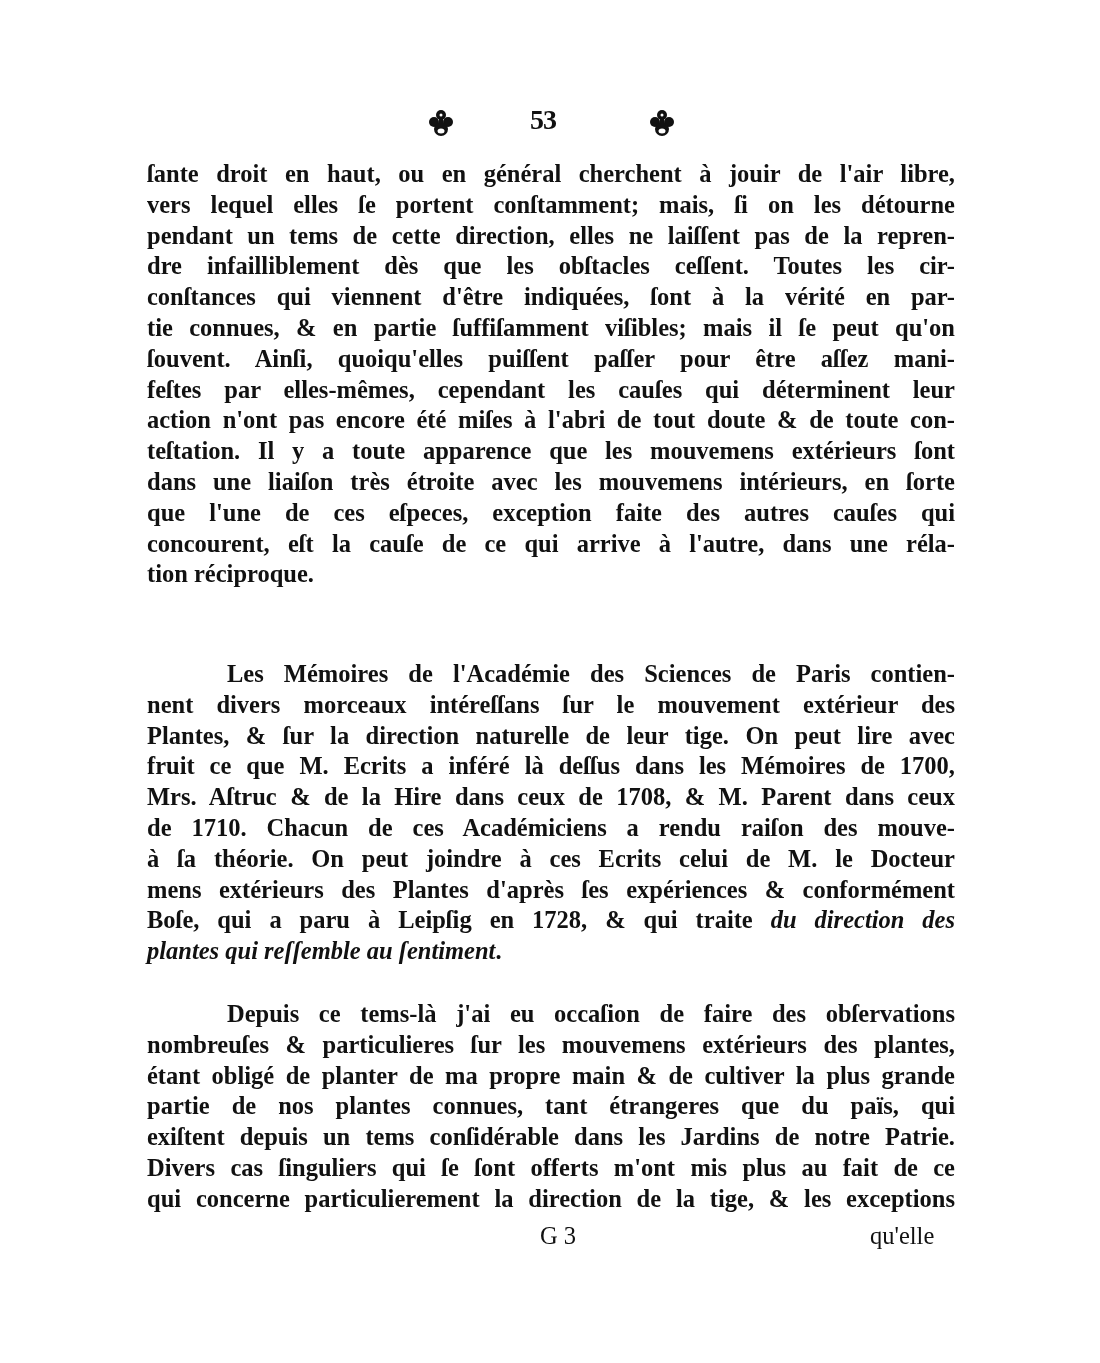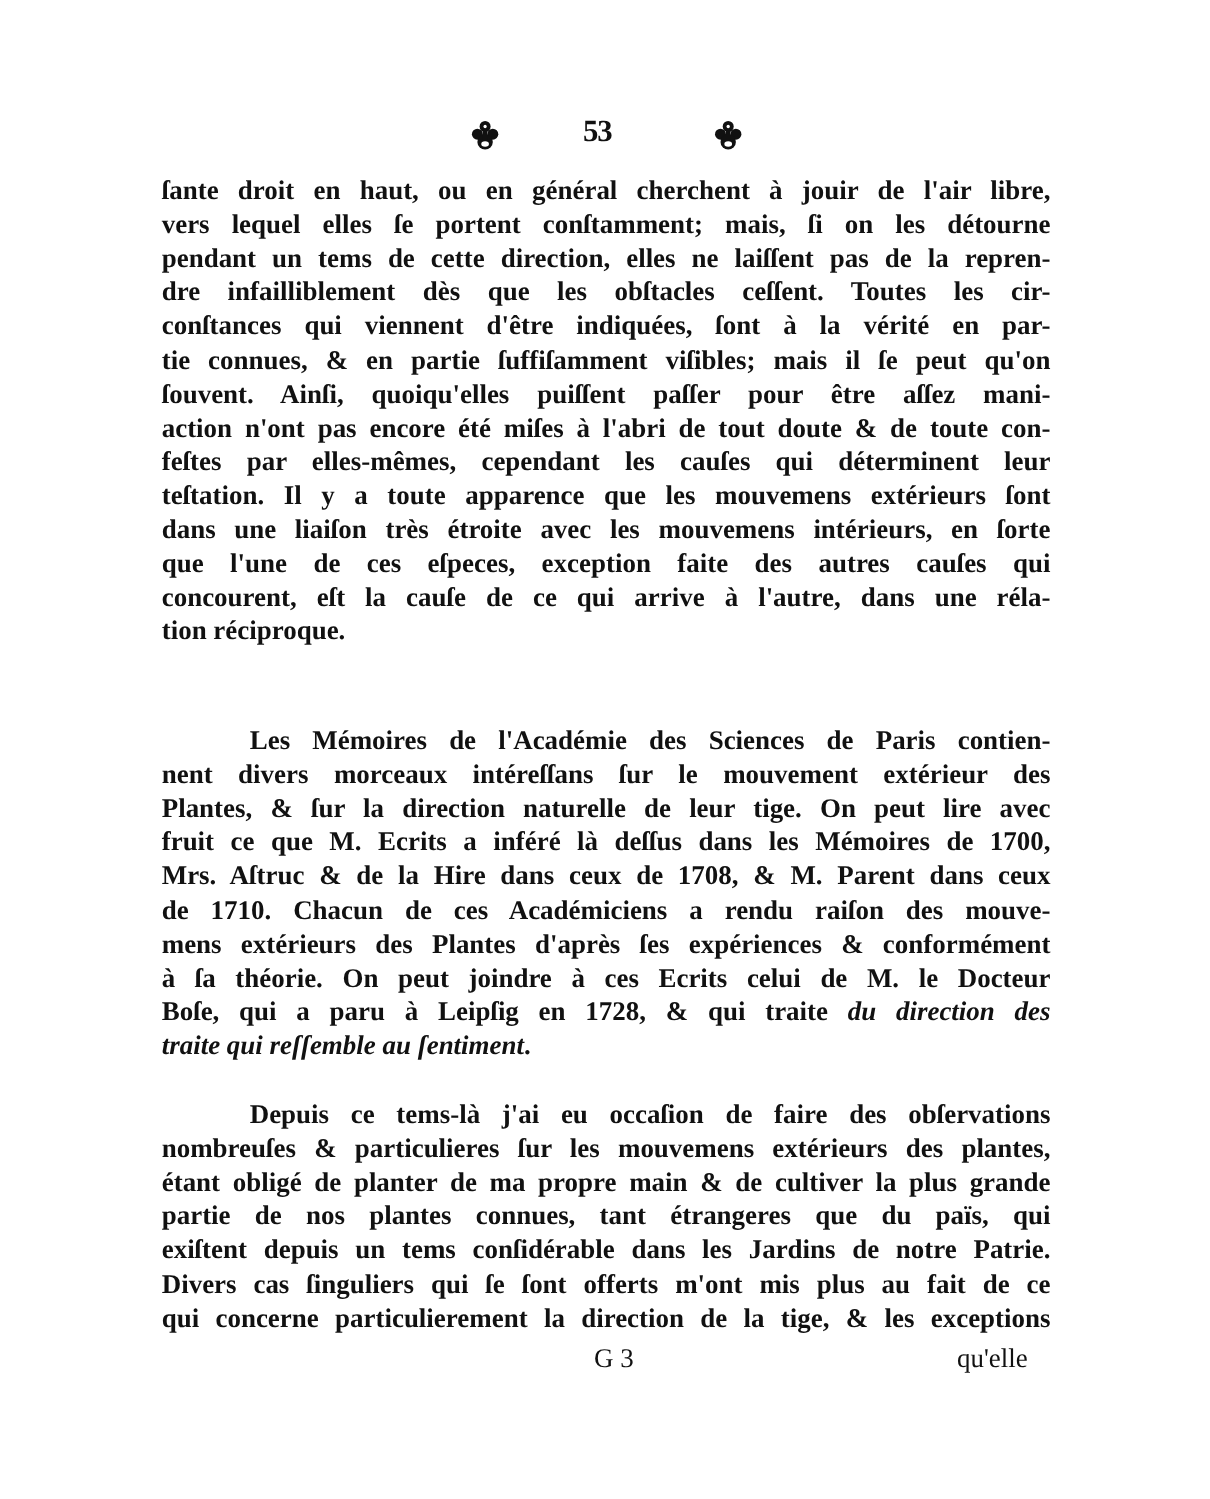--- a/index.html
+++ b/index.html
@@ -51,40 +51,40 @@
 </div>
 
 <div class="text p1">
   <span class="line">ſante droit en haut, ou en général cherchent à jouir de l'air libre,</span>
   <span class="line">vers lequel elles ſe portent conſtamment; mais, ſi on les détourne</span>
   <span class="line">pendant un tems de cette direction, elles ne laiſſent pas de la repren-</span>
   <span class="line">dre infailliblement dès que les obſtacles ceſſent. Toutes les cir-</span>
   <span class="line">conſtances qui viennent d'être indiquées, ſont à la vérité en par-</span>
   <span class="line">tie connues, &amp; en partie ſuffiſamment viſibles; mais il ſe peut qu'on</span>
   <span class="line">ſouvent. Ainſi, quoiqu'elles puiſſent paſſer pour être aſſez mani-</span>
+  <span class="line">feſtes par elles-mêmes, cependant les cauſes qui déterminent leur</span>
   <span class="line">action n'ont pas encore été miſes à l'abri de tout doute &amp; de toute con-</span>
-  <span class="line">feſtes par elles-mêmes, cependant les cauſes qui déterminent leur</span>
   <span class="line">teſtation. Il y a toute apparence que les mouvemens extérieurs ſont</span>
   <span class="line">dans une liaiſon très étroite avec les mouvemens intérieurs, en ſorte</span>
   <span class="line">que l'une de ces eſpeces, exception faite des autres cauſes qui</span>
   <span class="line">concourent, eſt la cauſe de ce qui arrive à l'autre, dans une réla-</span>
   <span class="line last">tion réciproque.</span>
 </div>
 
 <div class="text p2">
   <span class="line indent">Les Mémoires de l'Académie des Sciences de Paris contien-</span>
   <span class="line">nent divers morceaux intéreſſans ſur le mouvement extérieur des</span>
   <span class="line">Plantes, &amp; ſur la direction naturelle de leur tige. On peut lire avec</span>
   <span class="line">fruit ce que M. Ecrits a inféré là deſſus dans les Mémoires de 1700,</span>
   <span class="line">Mrs. Aſtruc &amp; de la Hire dans ceux de 1708, &amp; M. Parent dans ceux</span>
   <span class="line">de 1710. Chacun de ces Académiciens a rendu raiſon des mouve-</span>
+  <span class="line">à ſa théorie. On peut joindre à ces Ecrits celui de M. le Docteur</span>
   <span class="line">mens extérieurs des Plantes d'après ſes expériences &amp; conformément</span>
-  <span class="line">à ſa théorie. On peut joindre à ces Ecrits celui de M. le Docteur</span>
   <span class="line"><span>Boſe, qui a paru à Leipſig en 1728, &amp; qui traite</span> <i>du direction des</i></span>
-  <span class="line last"><i>traite qui reſſemble au ſentiment</i><span>.</span></span>
+  <span class="line last"><i>plantes qui reſſemble au ſentiment</i><span>.</span></span>
 </div>
 
 <div class="text p3">
   <span class="line indent">Depuis ce tems-là j'ai eu occaſion de faire des obſervations</span>
   <span class="line">nombreuſes &amp; particulieres ſur les mouvemens extérieurs des plantes,</span>
   <span class="line">étant obligé de planter de ma propre main &amp; de cultiver la plus grande</span>
   <span class="line">partie de nos plantes connues, tant étrangeres que du païs, qui</span>
   <span class="line">exiſtent depuis un tems conſidérable dans les Jardins de notre Patrie.</span>
   <span class="line">Divers cas ſinguliers qui ſe ſont offerts m'ont mis plus au fait de ce</span>
   <span class="line">qui concerne particulierement la direction de la tige, &amp; les exceptions</span>

